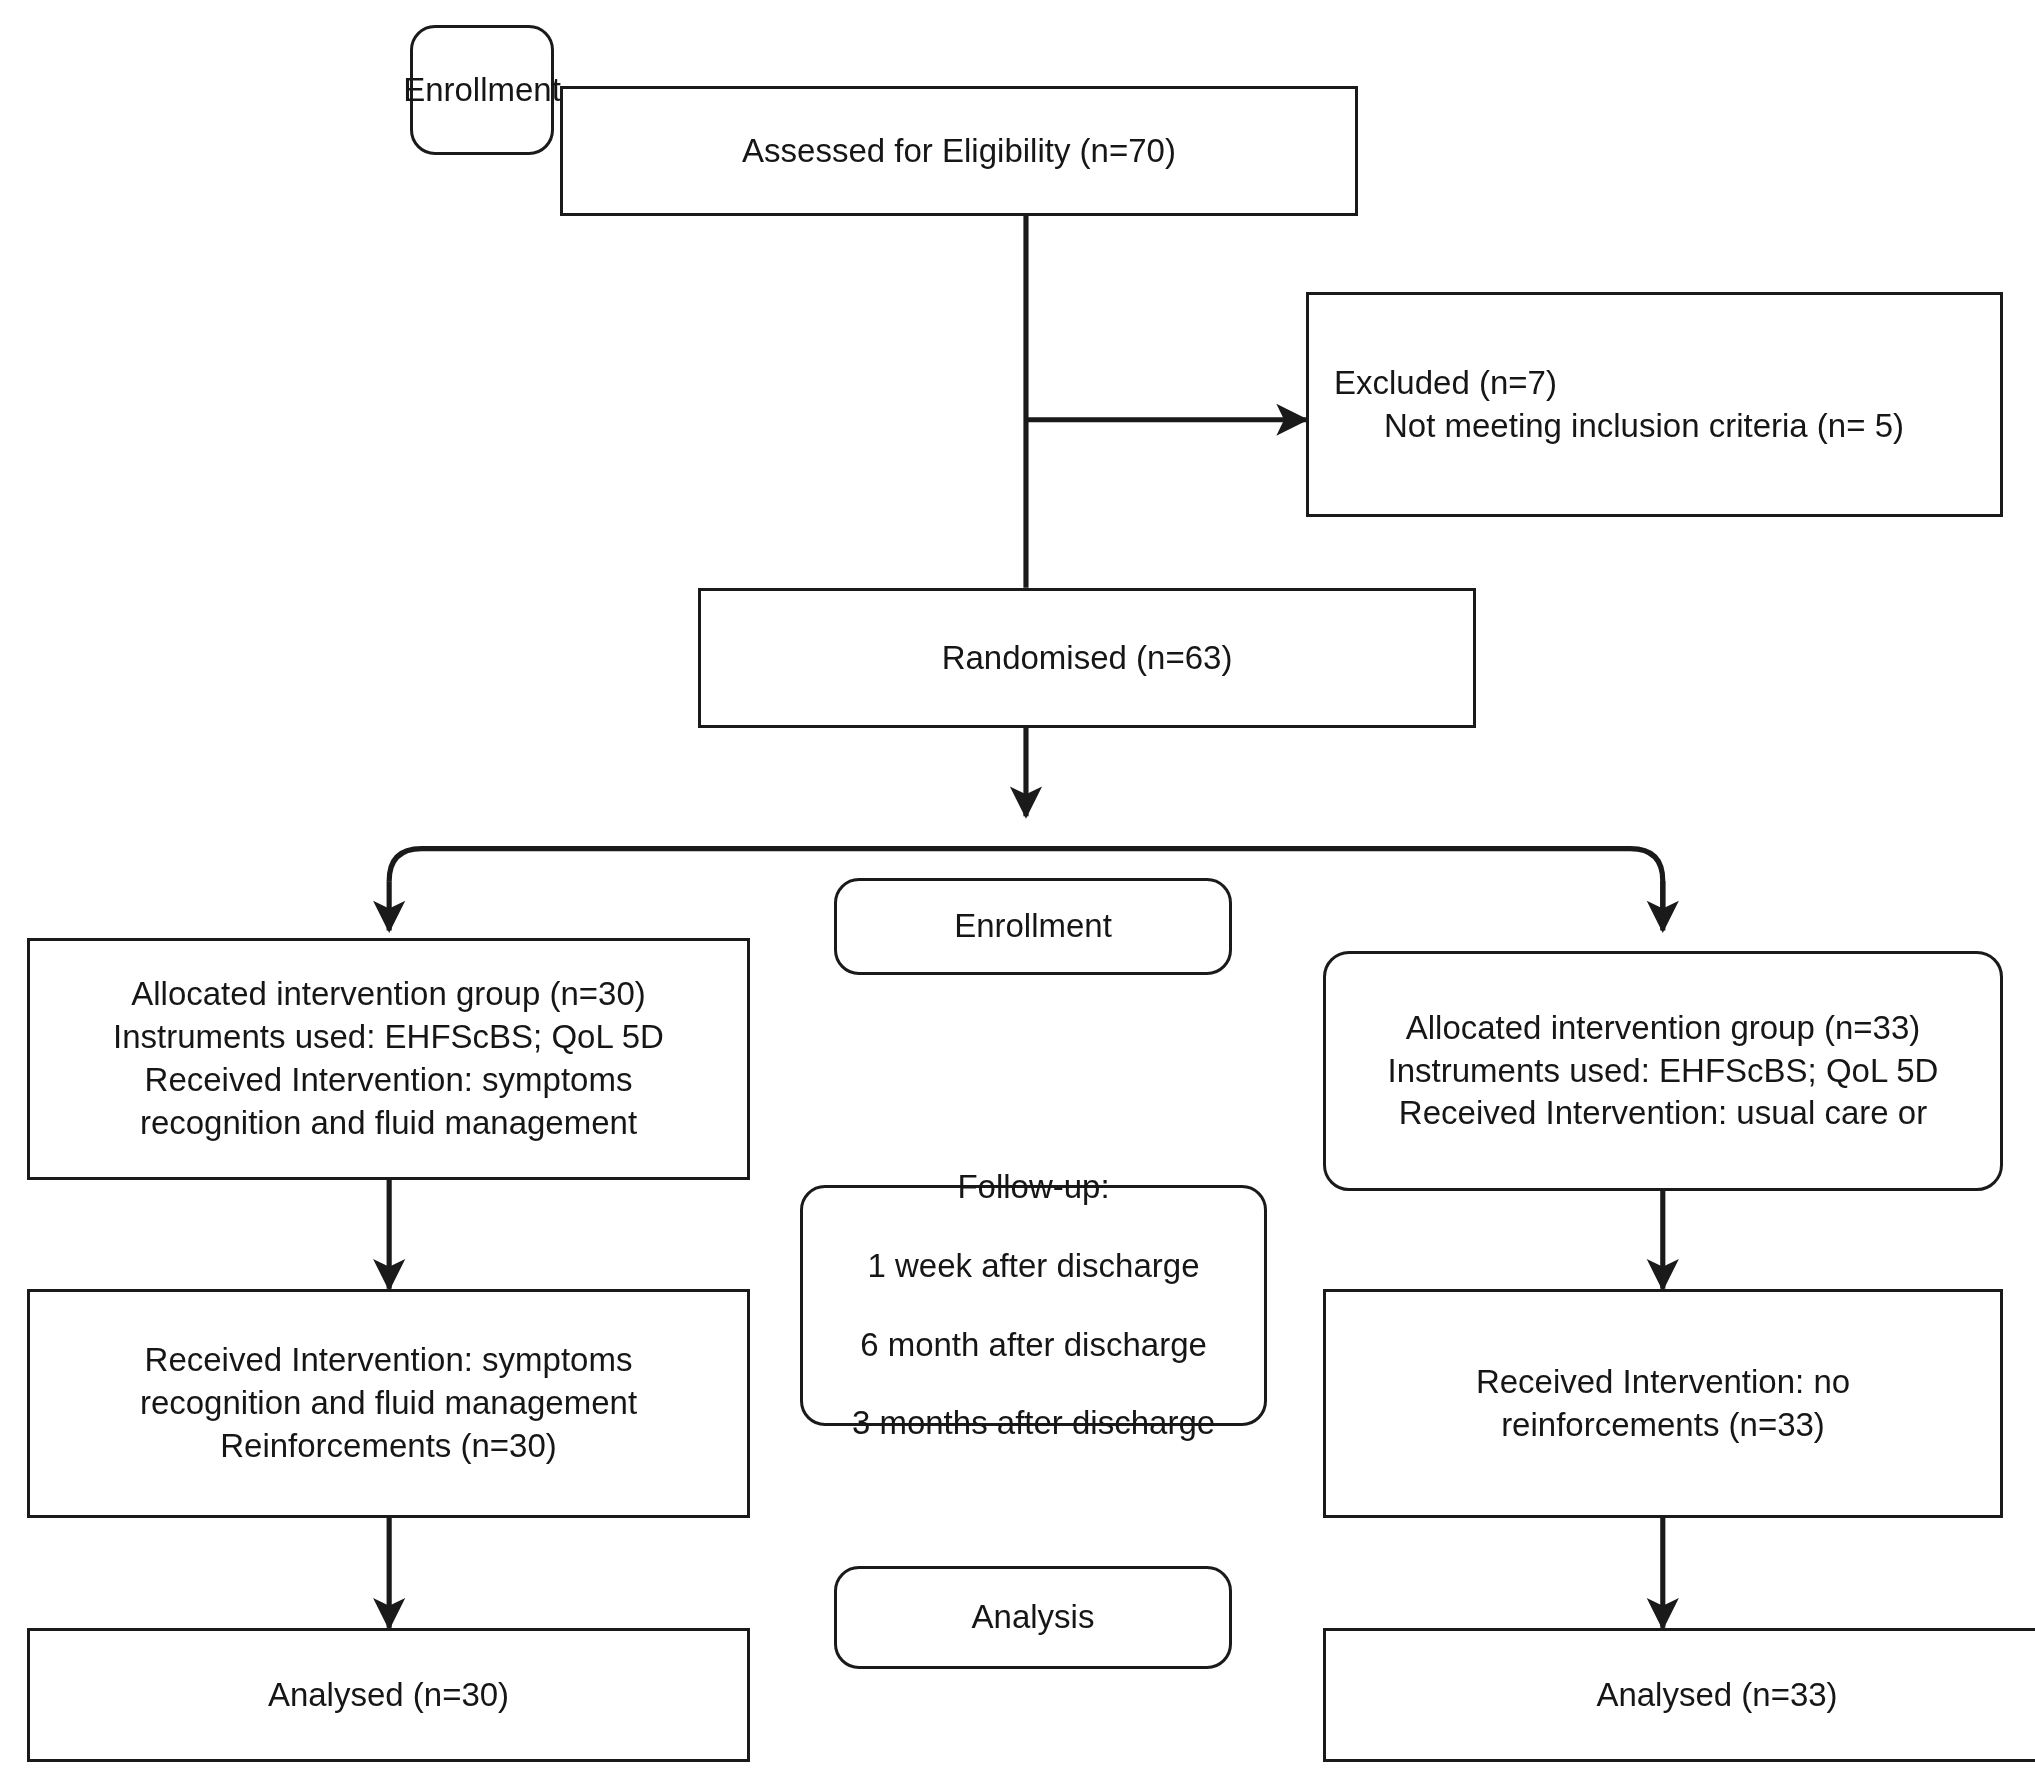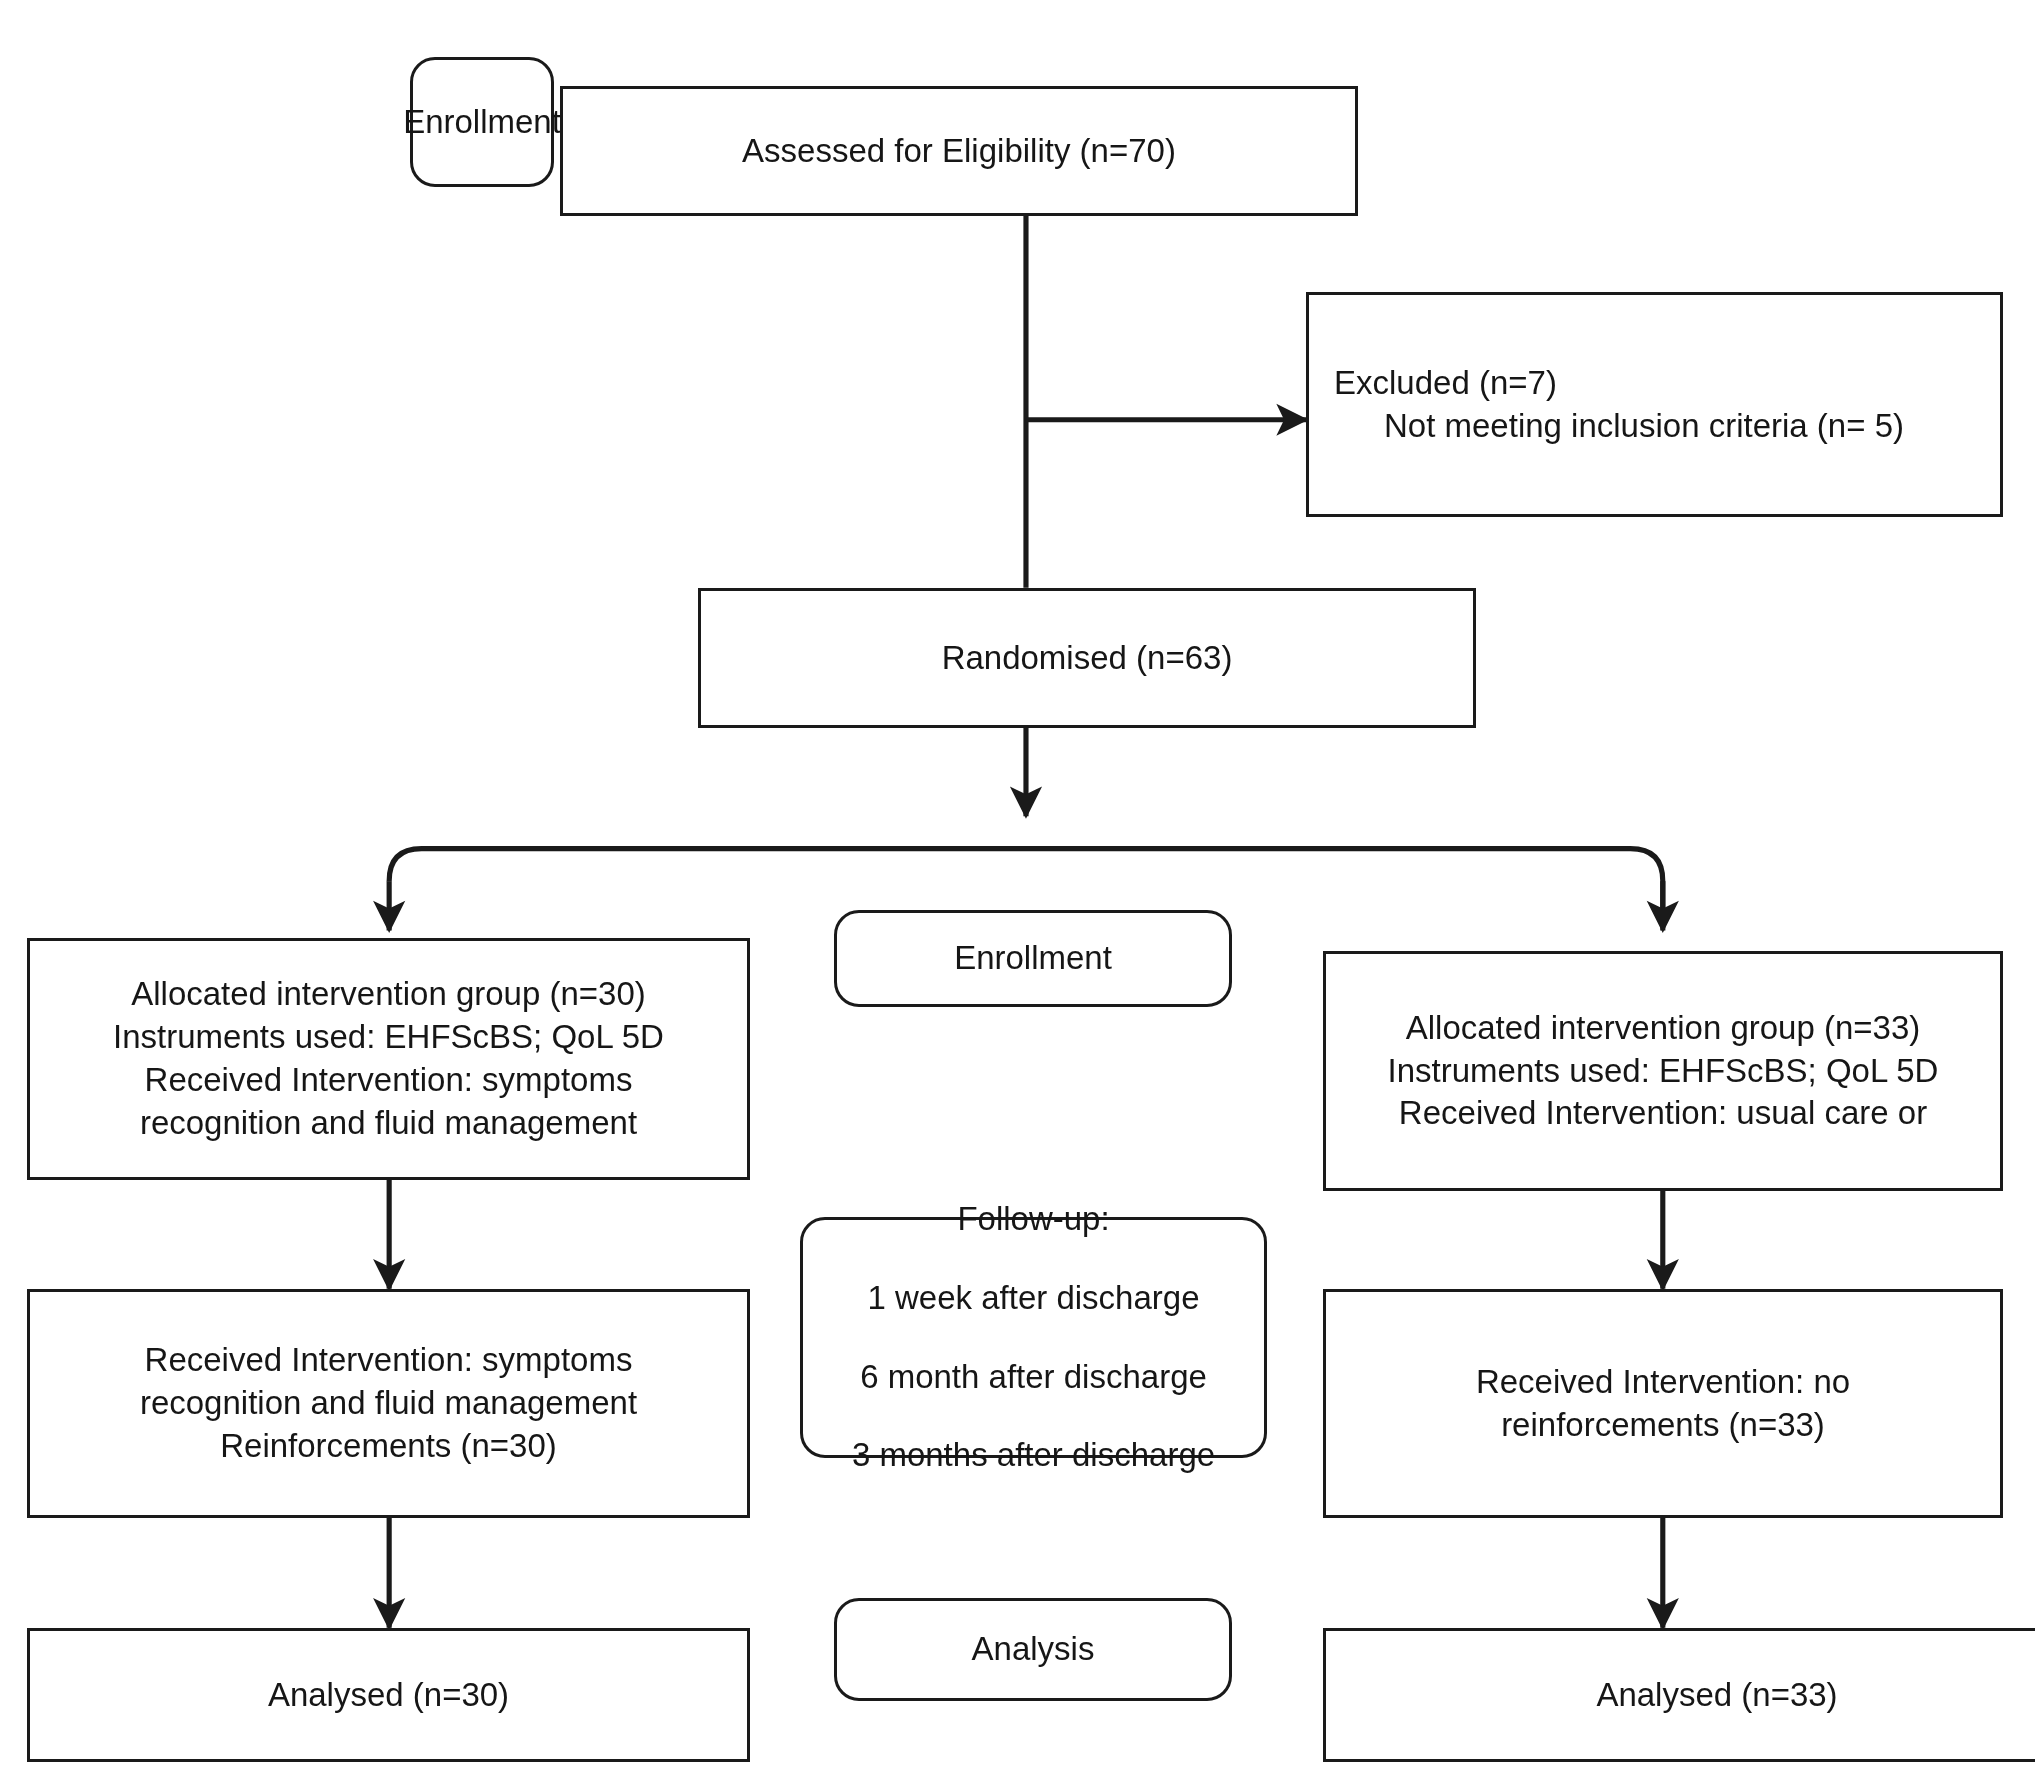--- a/index.html
+++ b/index.html
@@ -29,21 +29,21 @@
     background: #ffffff;
     display: flex;
     flex-direction: column;
     align-items: center;
     justify-content: center;
     color: #161616;
     font-size: 33px;
     line-height: 1.30;
     text-align: center;
   }
-  .node.rounded { border-radius: 25px; margin-top: 32px; }
+  .node.rounded { border-radius: 25px; }
   .node .ln { display: block; white-space: pre; }
   .node.left-align {
     align-items: flex-start;
     text-align: left;
     padding-left: 25px;
   }
   .node.left-align .ln { text-align: left; }
   .indent { padding-left: 50px; }
 </style>
 </head>
@@ -98,21 +98,21 @@
     <span class="ln">Enrollment</span>
   </div>
 
   <div class="node" style="left:27px; top:938px; width:723px; height:242px;">
     <span class="ln">Allocated intervention group (n=30)</span>
     <span class="ln">Instruments used: EHFScBS; QoL 5D</span>
     <span class="ln">Received Intervention: symptoms</span>
     <span class="ln">recognition and fluid management</span>
   </div>
 
-  <div class="node" style="left:1323px; top:951px; width:680px; height:240px;">
+  <div class="node" style="left:1323px; top:951px; width:680px; height:240px;border-radius:26px;">
     <span class="ln">Allocated intervention group (n=33)</span>
     <span class="ln">Instruments used: EHFScBS; QoL 5D</span>
     <span class="ln">Received Intervention: usual care or</span>
   </div>
 
   <div class="node rounded" style="left:800px; top:1185px; width:467px; height:241px;gap:36px;">
     <span class="ln">Follow-up:</span>
     <span class="ln">1 week after discharge</span>
     <span class="ln">6 month after discharge</span>
     <span class="ln">3 months after discharge</span>

